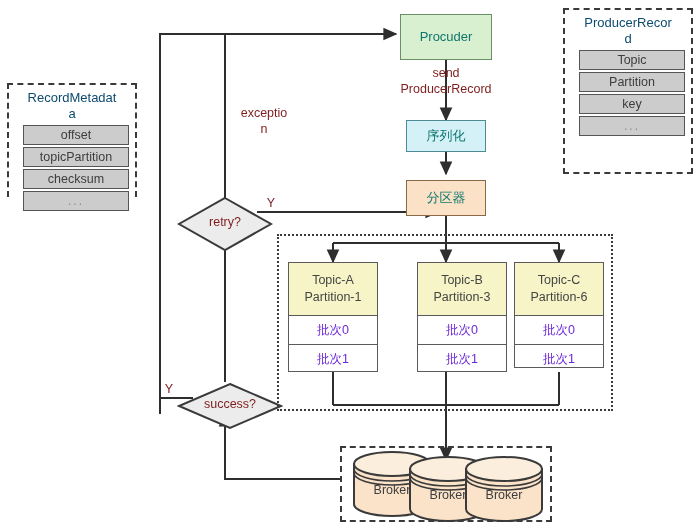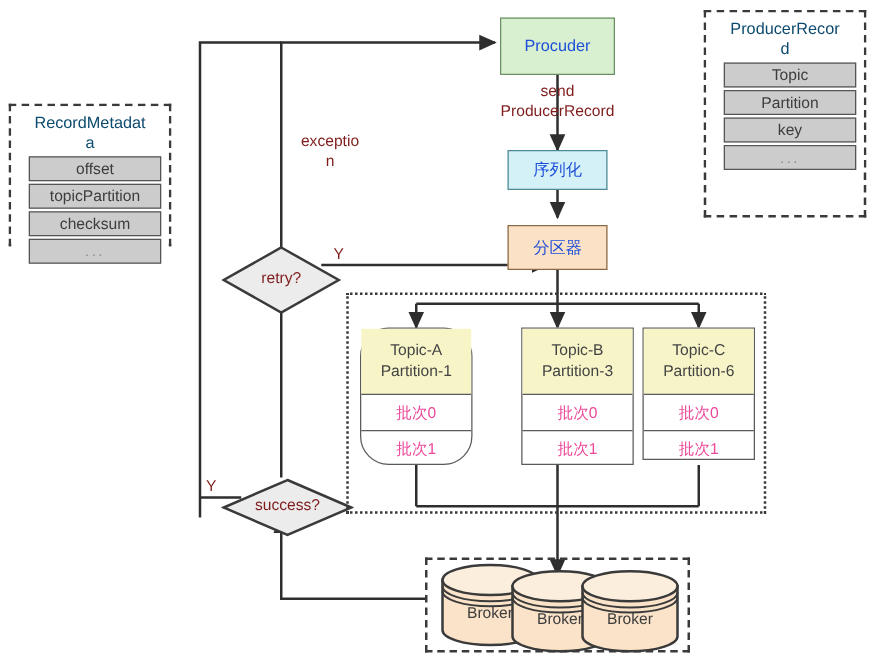--- a/index.html
+++ b/index.html
@@ -4,40 +4,40 @@
 <style>
   html,body{margin:0;padding:0;background:#ffffff;}
   body{
     width:700px;height:529px;position:relative;overflow:hidden;
     font-family:"Liberation Sans","DejaVu Sans",sans-serif;
     color:#404040;
   }
   #canvas{position:absolute;left:0;top:0;width:700px;height:529px;}
   .node{position:absolute;box-sizing:border-box;display:flex;align-items:center;
         justify-content:center;text-align:center;border:1.6px solid #555555;
-        font-size:13px;line-height:1.25;color:#1d4ed8;}
+        font-size:13px;line-height:1.25;color:#0f766e;}
   .proc{background:#d8f0cf;border-color:#6a8f63;}
   .serial{background:#d4f1f7;border-color:#4e8a96;}
   .part{background:#fbe2c6;border-color:#8a6a46;}
 
   
   .panel{position:absolute;box-sizing:border-box;background:#ffffff;}
   .panel .ptitle{font-size:13px;color:#0c4a6e;text-align:center;padding:5px 4px 3px;line-height:1.22;}
   .panel .row{box-sizing:border-box;margin:0 6px 2px 14px;background:#cccccc;
               border:1.5px solid #555;height:20px;display:flex;align-items:center;
               justify-content:center;font-size:12.5px;color:#3d3d3d;}
   .panel .row.dots{color:#8d8d8d;letter-spacing:2px;font-size:12px;}
 
   
   .tcard{position:absolute;box-sizing:border-box;border:1.6px solid #5a5a5a;background:#fff;}
   .tcard .thead{background:#f7f5c8;border-bottom:1.6px solid #5a5a5a;height:52px;
                 display:flex;flex-direction:column;align-items:center;justify-content:center;
                 font-size:12.5px;line-height:1.35;color:#444;}
   .tcard .tbatch{height:28px;display:flex;align-items:center;justify-content:center;
-                 font-size:12.5px;color:#ec4899;border-bottom:1.5px solid #5a5a5a;}
+                 font-size:12.5px;color:#6d28d9;border-bottom:1.5px solid #5a5a5a;}
   .tcard .tbatch:last-child{border-bottom:none;}
 
   .dotbox{position:absolute;box-sizing:border-box;border:2px dotted #3a3a3a;}
   .dashdot{position:absolute;box-sizing:border-box;
            border:2px dashed #3a3a3a;}
 
   .lbl{position:absolute;font-size:12.5px;color:#7f1d1d;text-align:center;line-height:1.25;}
   .cyl{position:absolute;}
   .brokerlbl{position:absolute;font-size:12.5px;color:#3d3d3d;text-align:center;}
 </style>
@@ -130,21 +130,21 @@
 <div class="lbl" style="left:263px;top:196px;width:16px;">Y</div>
 
 <svg class="cyl" style="left:177px;top:382px;width:106px;height:48px;" viewBox="0 0 106 48" xmlns="http://www.w3.org/2000/svg">
   <polygon points="53,2 104,24 53,46 2,24" fill="#ececec" stroke="#3a3a3a" stroke-width="2"></polygon>
 </svg>
 <div class="lbl" style="left:177px;top:397px;width:106px;">success?</div>
 <div class="lbl" style="left:161px;top:382px;width:16px;">Y</div>
 
 <div class="dotbox" style="left:277px;top:234px;width:336px;height:177px;"></div>
 
-<div class="tcard" style="left:288px;top:262px;width:90px;height:110px;border-radius:23px;">
+<div class="tcard" style="left:288px;top:262px;width:90px;height:110px;">
   <div class="thead">
     <span>Topic-A</span>
     <span>Partition-1</span>
   </div>
   <div class="tbatch">批次0</div>
   <div class="tbatch">批次1</div>
 </div>
 
 <div class="tcard" style="left:401px;top:262px;width:90px;height:110px;margin-left:16px;">
   <div class="thead">

